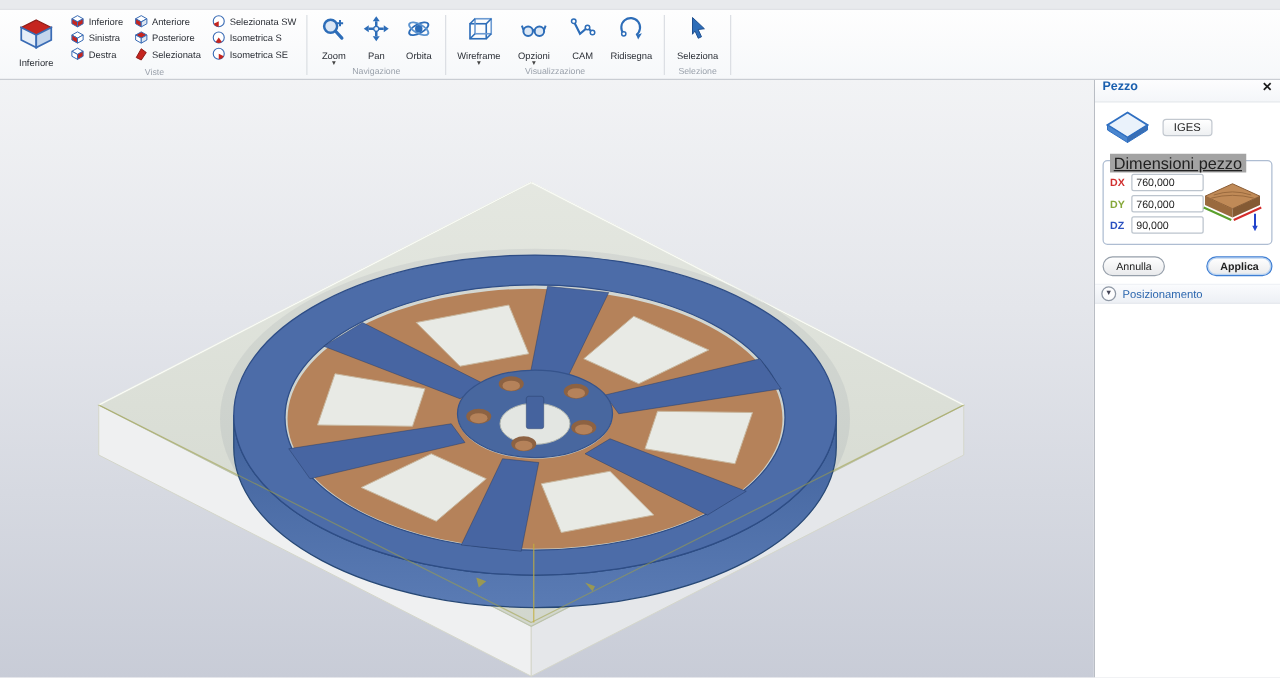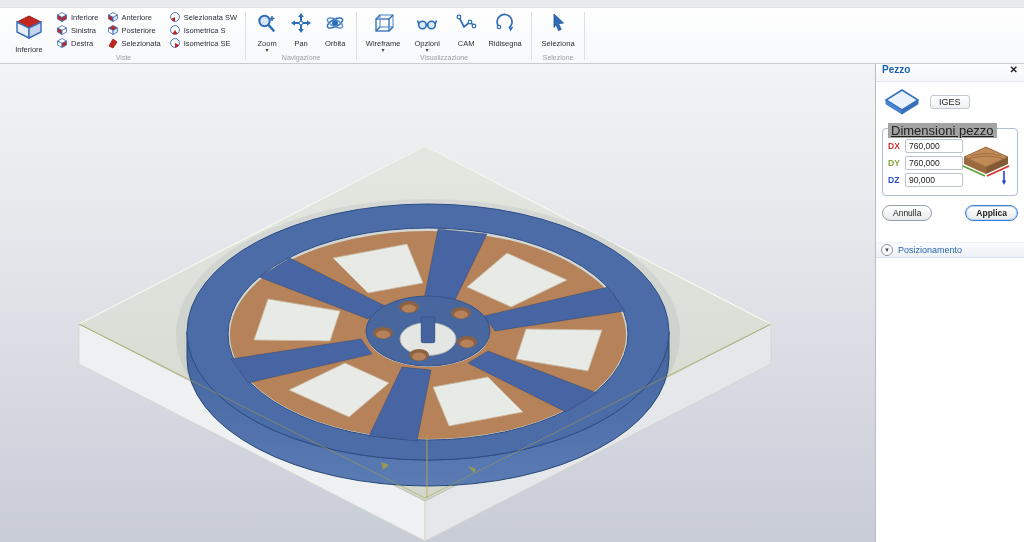--- a/index.html
+++ b/index.html
@@ -56,21 +56,21 @@
   .preview{position:absolute;right:4px;top:12px;}
   .btnrow{display:flex;justify-content:space-between;padding:5px 6px 6px;}
   .pbtn{font-size:8.5px;padding:2px 10px;border-radius:8px;
         border:1px solid #97a0ab;background:linear-gradient(#fff,#e9eaec);
         color:#222;font-family:"Liberation Sans",sans-serif;}
   .pbtn.primary{border:1px solid #3f7fd4;
         box-shadow:inset 0 0 0 1px #bdd5f1;font-weight:bold;}
   .secrow{height:14px;display:flex;align-items:center;gap:5px;padding:0 5px;
         background:linear-gradient(#fafbfd,#edf0f5);
         border-top:1px solid #f0f2f6;border-bottom:1px solid #dfe3ea;
-        color:#2b66ae;cursor:default;margin-top:15px;}
+        color:#2b66ae;cursor:default;}
   .circ{width:10px;height:10px;border-radius:50%;border:1px solid #8f98a5;
         background:#fdfdfe;display:flex;align-items:center;
         justify-content:center;font-size:6px;color:#445;line-height:1;}
 </style>
 </head>
 <body>
 
 <div class="app">
 
   <div class="topstrip"></div>

